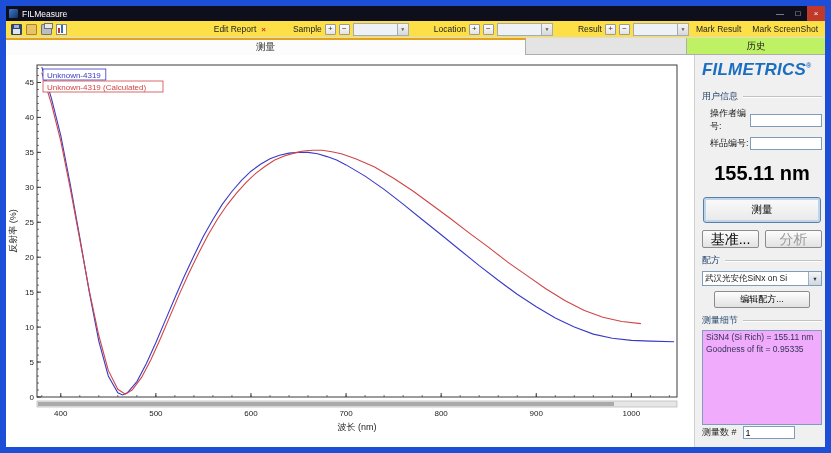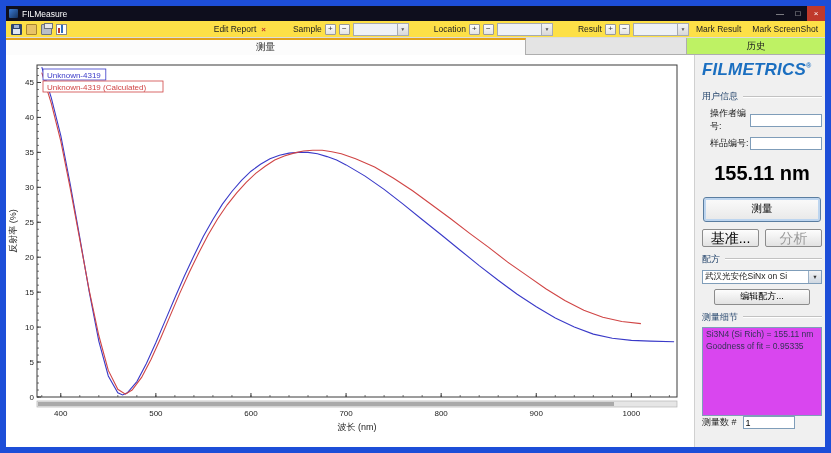--- a/index.html
+++ b/index.html
@@ -83,25 +83,25 @@
   }
   .small-btn.disabled { color: #9a9a9a; }
   .combo {
     margin-top: 4px; height: 15px; background: #fff; border: 1px solid #7f9db9; display: flex; align-items: center;
     font-size: 8.5px; padding-left: 2px; overflow: hidden; white-space: nowrap;
   }
   .combo .combo-text { flex: 1; overflow: hidden; }
   .combo .arrow { width: 13px; height: 13px; background: linear-gradient(#f5f5f5,#cfd8e2); border-left: 1px solid #9ab0c6; font-size: 5.5px; color:#333; display:flex; align-items:center; justify-content:center; flex: 0 0 auto; }
   .edit-recipe-btn { display: block; width: 96px; height: 17px; margin: 5px auto 0 auto; background: linear-gradient(#fdfdfd,#e2e2e2); border: 1px solid #8c8c8c; border-radius: 2px; font-size: 9px; font-family: "Liberation Sans", sans-serif; }
   .details-box {
-    margin-top: 3px; height: 95px; background: #d946ef; border: 1px solid #7f9db9;
+    margin-top: 3px; height: 95px; background: #f0abfc; border: 1px solid #7f9db9;
     font-size: 8.5px; color: #333355; padding: 0 3px; line-height: 1.45; overflow: hidden;
   }
   .side-spacer { flex: 1; }
-  .count-row { display: flex; align-items: center; justify-content: flex-start; gap: 6px; margin-bottom: 14px; }
+  .count-row { display: flex; align-items: center; justify-content: flex-start; gap: 6px; margin-bottom: 4px; }
   .count-row input { width: 52px; height: 13px; border: 1px solid #7f9db9; background: #fff; font-size: 9px; padding: 0 2px; }
 </style>
 </head>
 <body>
 
 <div class="window">
 
   <div class="titlebar">
     <div class="app-icon"></div>
     <span>FILMeasure</span>

